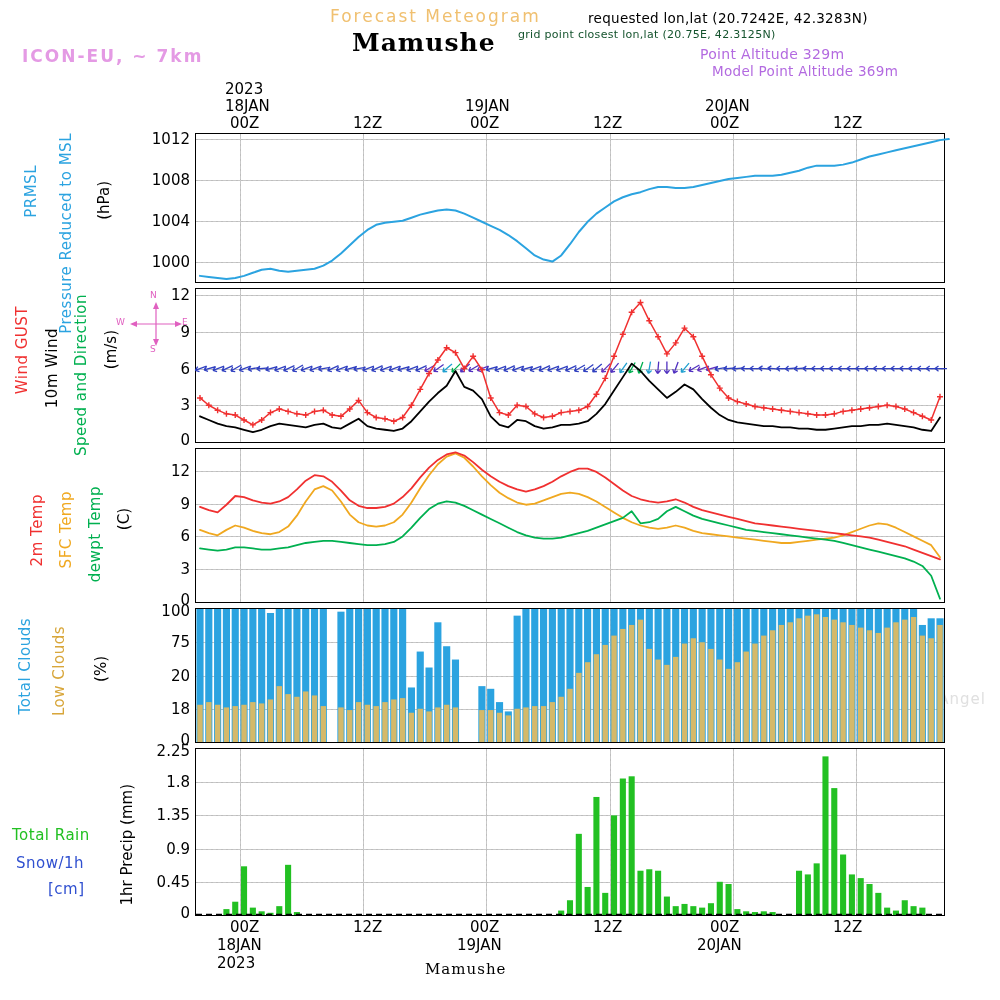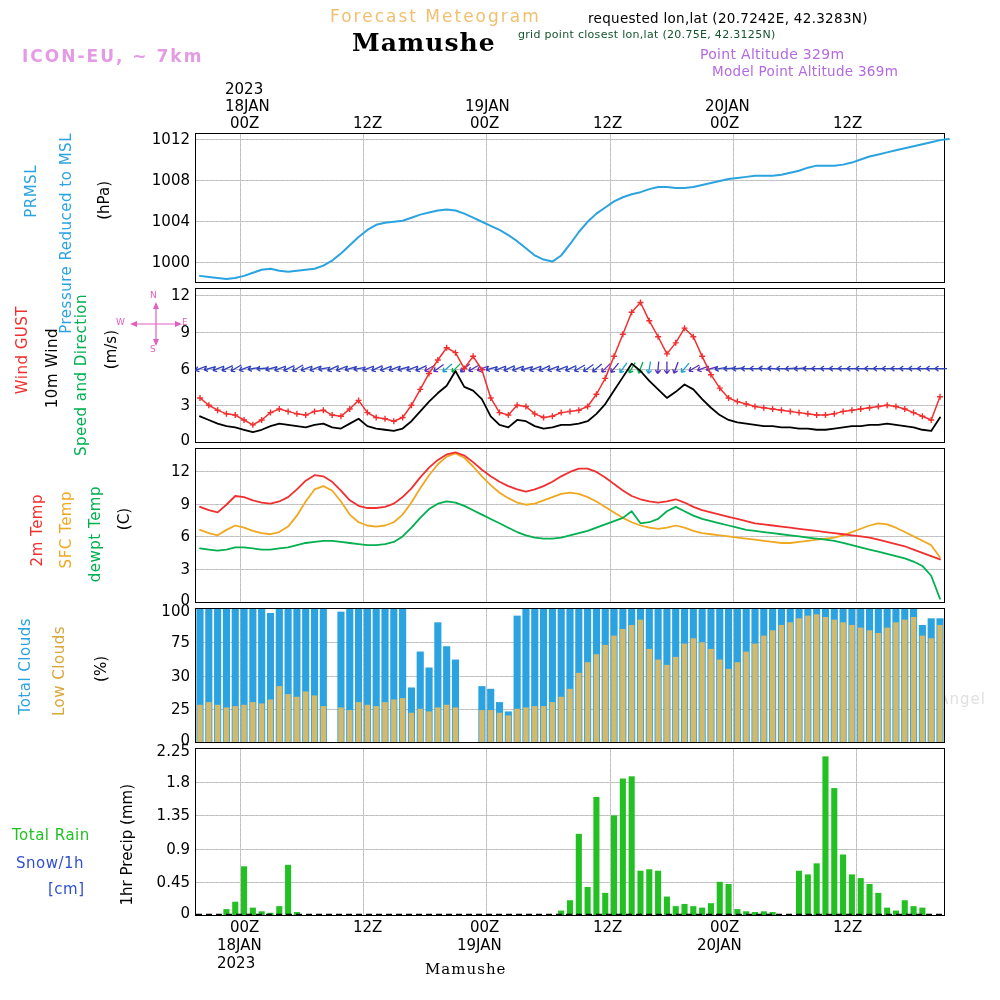--- a/index.html
+++ b/index.html
@@ -508,23 +508,23 @@
 
 <div class="panel" id="panel-clouds" style="top:608px;height:135px;">
     <div class="vgrid gridline" style="left: 43.6429px;"></div>
     <div class="vgrid gridline" style="left: 166.976px;"></div>
     <div class="vgrid gridline" style="left: 290.31px;"></div>
     <div class="vgrid gridline" style="left: 413.643px;"></div>
     <div class="vgrid gridline" style="left: 536.976px;"></div>
     <div class="vgrid gridline" style="left: 660.31px;"></div>
     <div class="ylab" style="top: 131px;">0</div>
     <div class="hgrid gridline" style="top: 99.75px;"></div>
-    <div class="ylab" style="top: 99.75px;">25</div>
+    <div class="ylab" style="top: 99.75px;">18</div>
     <div class="hgrid gridline" style="top: 66.5px;"></div>
-    <div class="ylab" style="top: 66.5px;">30</div>
+    <div class="ylab" style="top: 66.5px;">20</div>
     <div class="hgrid gridline" style="top: 33.25px;"></div>
     <div class="ylab" style="top: 33.25px;">75</div>
     <div class="ylab" style="top: 2px;">100</div>
     <svg width="748" height="133" viewBox="0 0 748 133">
       <rect x="0.43" y="0.00" width="7.14" height="133.00" fill="#2ba3e0"></rect>
       <rect x="1.29" y="95.76" width="5.43" height="37.24" fill="#d4b96a"></rect>
       <rect x="9.24" y="0.00" width="7.14" height="133.00" fill="#2ba3e0"></rect>
       <rect x="10.10" y="93.10" width="5.43" height="39.90" fill="#d4b96a"></rect>
       <rect x="18.05" y="0.00" width="7.14" height="133.00" fill="#2ba3e0"></rect>
       <rect x="18.91" y="95.76" width="5.43" height="37.24" fill="#d4b96a"></rect>

